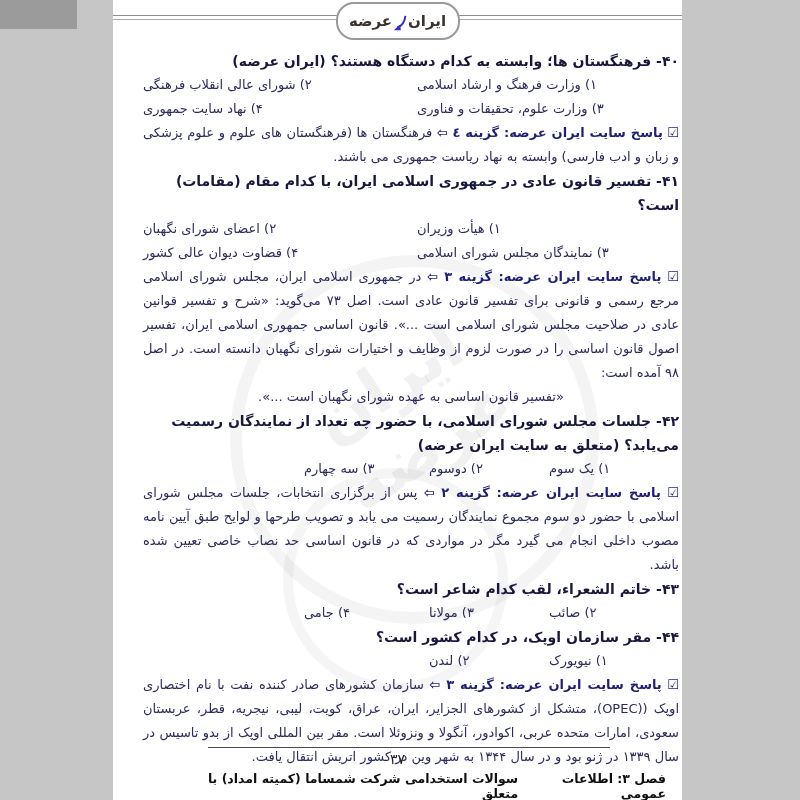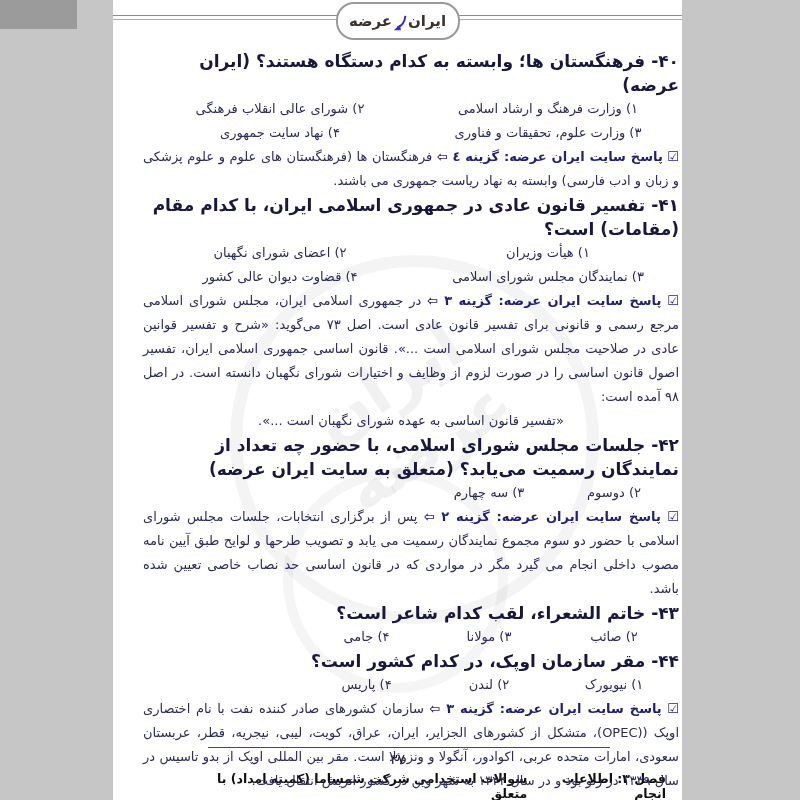--- a/index.html
+++ b/index.html
@@ -18,25 +18,25 @@
   .logo-badge svg{margin:4px -2px 0 -2px;}
   
   .wm{position:absolute;z-index:0;pointer-events:none;}
   .wm-c1{left:117px;top:255px;width:345px;height:345px;border:12px solid rgba(60,60,60,0.055);border-radius:50%;}
   .wm-c2{left:170px;top:468px;width:205px;height:205px;border:10px solid rgba(60,60,60,0.05);border-radius:50%;}
   .wm-t{left:130px;top:340px;width:330px;text-align:center;font-size:64px;font-weight:bold;
         color:rgba(50,50,55,0.07);transform:rotate(-33deg);direction:rtl;}
   
   .content{position:absolute;top:49px;left:30px;right:3px;z-index:1;direction:rtl;
            font-size:13px;line-height:24px;color:#2b2b5e;}
-  .q-title{margin:0;font-weight:bold;font-size:17px;color:#18183f;text-align:right;}
+  .q-title{margin:0;font-weight:bold;font-size:14px;color:#18183f;text-align:right;}
   .opts{display:grid;direction:rtl;margin:0;color:#2b2b5e;}
   .cols-2{grid-template-columns:262px 1fr;}
   .cols-4{grid-template-columns:130px 120px 125px 1fr;}
-  .opt{text-align:center;}
+  .opt{text-align:left;}
   .ans{margin:0;text-align:justify;}
   .ans .chk,.ans .lbl,.ans .arw{font-weight:bold;color:#1f1f78;}
   .quote{margin:0;text-align:center;}
   
   .footer-rule{position:absolute;top:747px;left:95px;width:402px;border-top:1.5px solid #4a4a4a;}
   .page-num{position:absolute;top:751px;left:0;right:0;text-align:center;font-size:14px;color:#1c1c1c;}
   .footer-row{position:absolute;top:771px;left:68px;right:16px;display:flex;direction:rtl;
               justify-content:space-between;font-weight:bold;font-size:12.5px;color:#101010;}
 </style>
 </head>
@@ -92,20 +92,21 @@
           <span class="lbl">پاسخ سایت ایران عرضه: گزینه ۳</span>
           <span class="arw">⇦</span>
           <span class="txt">در جمهوری اسلامی ایران، مجلس شورای اسلامی مرجع رسمی و قانونی برای تفسیر قانون عادی است. اصل ۷۳ می‌گوید: «شرح و تفسیر قوانین عادی در صلاحیت مجلس شورای اسلامی است ...». قانون اساسی جمهوری اسلامی ایران، تفسیر اصول قانون اساسی را در صورت لزوم از وظایف و اختیارات شورای نگهبان دانسته است. در اصل ۹۸ آمده است:</span>
         </p>
         <p class="quote">«تفسیر قانون اساسی به عهده شورای نگهبان است ...».</p>
       </div>
 
       <div>
         <p class="q-title">۴۲- جلسات مجلس شورای اسلامی، با حضور چه تعداد از نمایندگان رسمیت می‌یابد؟ (متعلق به سایت ایران عرضه)</p>
         <div class="opts cols-4">
+          <span class="opt">۱) یک سوم</span>
           <span class="opt">۲) دوسوم</span>
           <span class="opt">۳) سه چهارم</span>
         </div>
         <p class="ans">
           <span class="chk">☑</span>
           <span class="lbl">پاسخ سایت ایران عرضه: گزینه ۲</span>
           <span class="arw">⇦</span>
           <span class="txt">پس از برگزاری انتخابات، جلسات مجلس شورای اسلامی با حضور دو سوم مجموع نمایندگان رسمیت می یابد و تصویب طرحها و لوایح طبق آیین نامه مصوب داخلی انجام می گیرد مگر در مواردی که در قانون اساسی حد نصاب خاصی تعیین شده باشد.</span>
         </p>
       </div>
@@ -117,32 +118,31 @@
           <span class="opt">۳) مولانا</span>
           <span class="opt">۴) جامی</span>
         </div>
       </div>
 
       <div>
         <p class="q-title">۴۴- مقر سازمان اوپک، در کدام کشور است؟</p>
         <div class="opts cols-4">
           <span class="opt">۱) نیویورک</span>
           <span class="opt">۲) لندن</span>
-          <span class="opt">۴) پاریس</span>
         </div>
         <p class="ans">
           <span class="chk">☑</span>
           <span class="lbl">پاسخ سایت ایران عرضه: گزینه ۳</span>
           <span class="arw">⇦</span>
           <span class="txt">سازمان کشورهای صادر کننده نفت با نام اختصاری اوپک ((OPEC)، متشکل از کشورهای الجزایر، ایران، عراق، کویت، لیبی، نیجریه، قطر، عربستان سعودی، امارات متحده عربی، اکوادور، آنگولا و ونزوئلا است. مقر بین المللی اوپک از بدو تاسیس در سال ۱۳۳۹ در ژنو بود و در سال ۱۳۴۴ به شهر وین در کشور اتریش انتقال یافت.</span>
         </p>
       </div>
 
     </div>
 
     <div class="footer-rule"></div>
     <div class="page-num">۳۷</div>
     <div class="footer-row">
-      <span>فصل ۳: اطلاعات انجام</span>
+      <span>فصل ۳: اطلاعات عمومی</span>
       <span>سوالات استخدامی شرکت شمساما (کمیته امداد) با متعلق</span>
     </div>
   </div>
 </div>
 
 </body></html>

